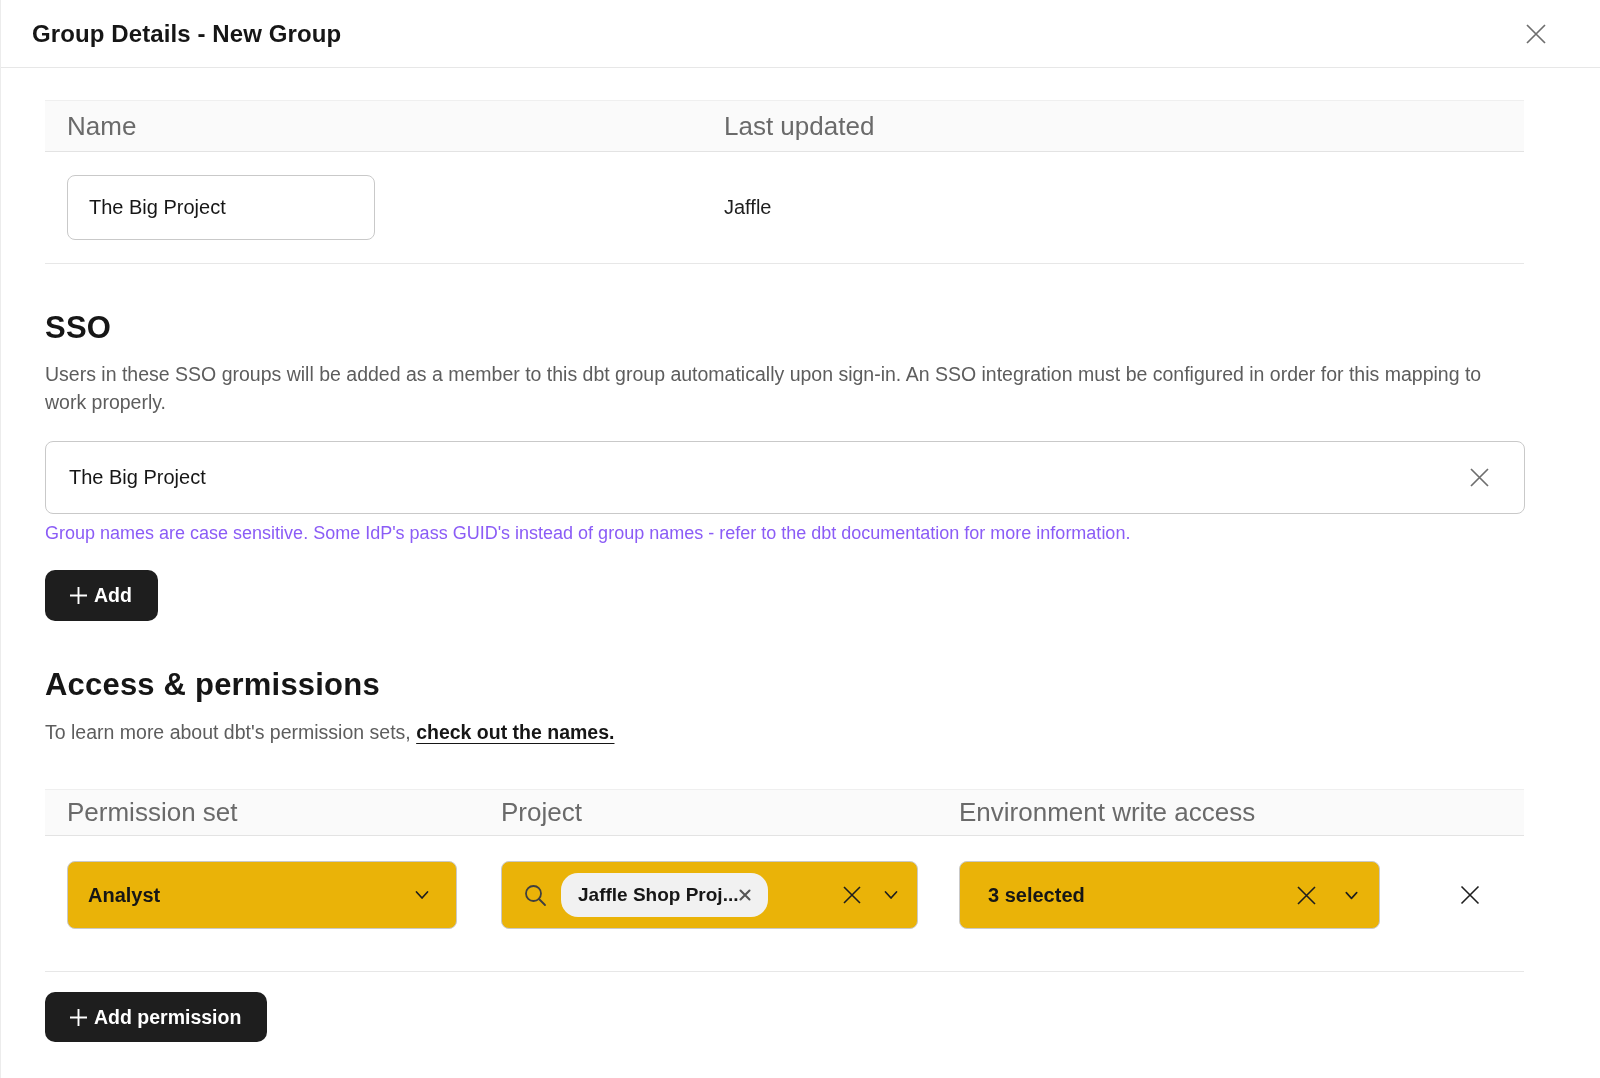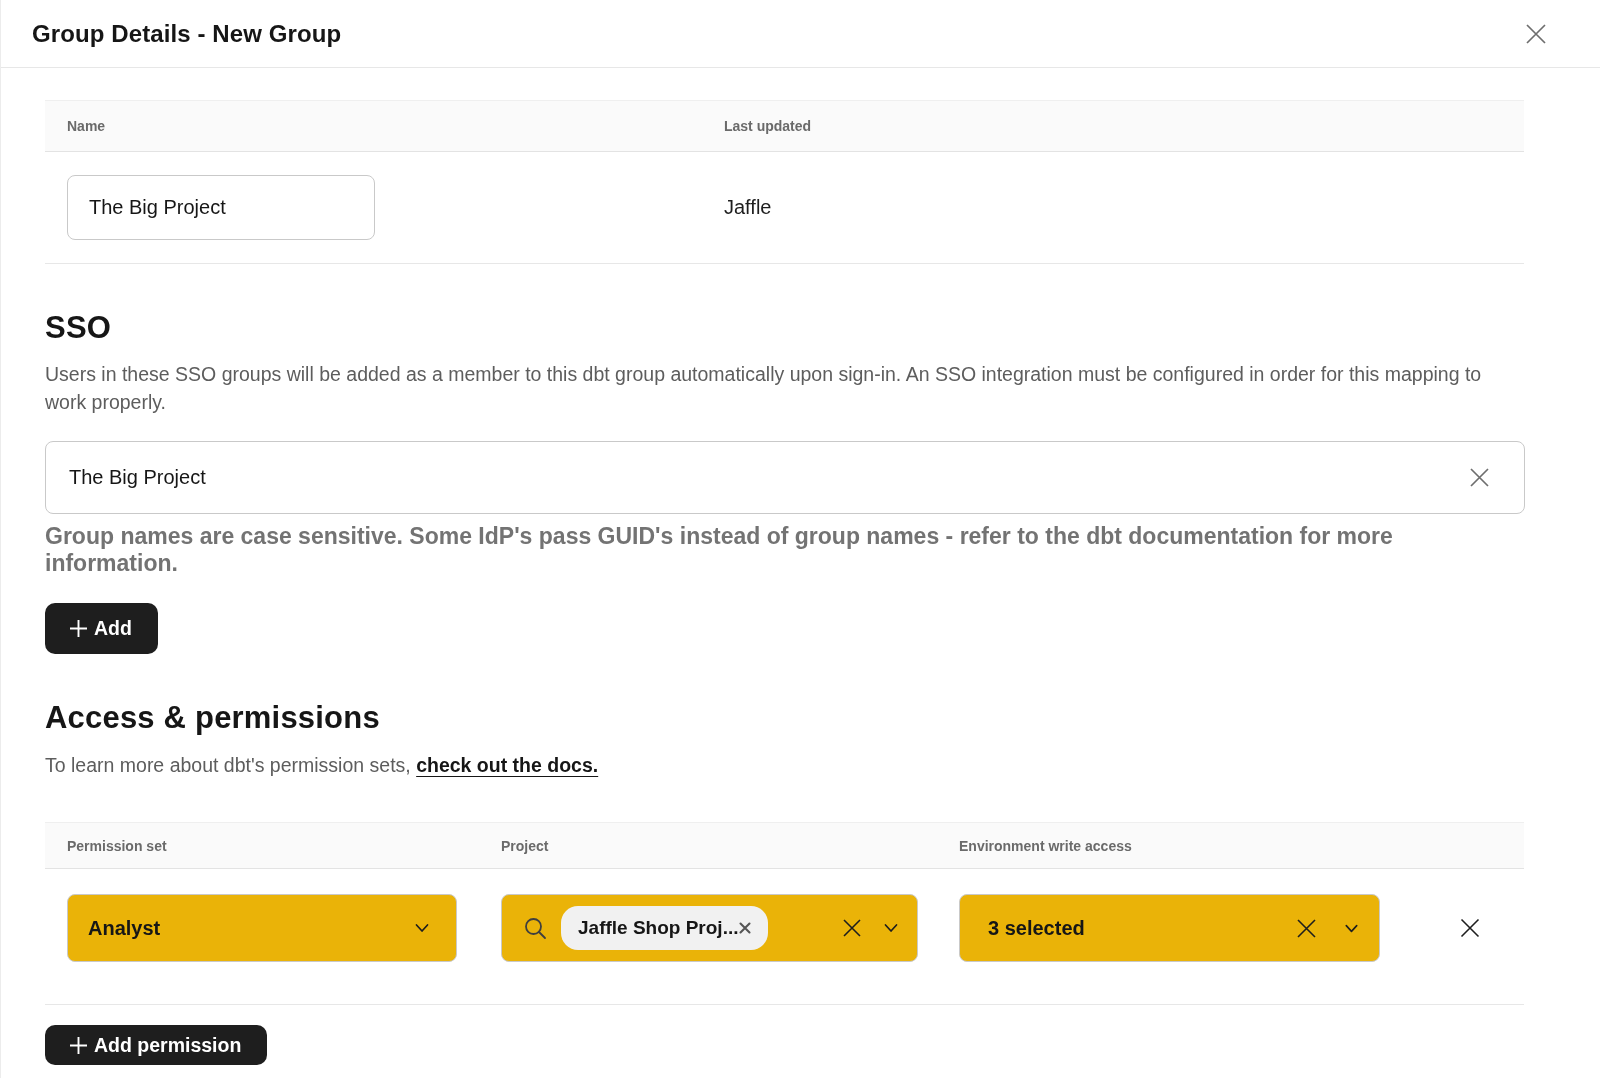--- a/index.html
+++ b/index.html
@@ -27,21 +27,21 @@
 
   
   .group-table { margin-top: 32px; }
   .gt-head {
     display: grid; grid-template-columns: 657px 1fr;
     height: 52px; align-items: center;
     background: #fafafa;
     border-top: 1px solid #efefef;
     border-bottom: 1px solid #e3e3e3;
   }
-  .th { font-size: 14px; color: #6a6a6a; padding-left: 22px; font-weight: 700; }
+  .th { font-size: 26px; color: #6a6a6a; padding-left: 22px; font-weight: 400; }
   .gt-row {
     display: grid; grid-template-columns: 657px 1fr;
     align-items: center;
     padding: 23px 0;
     border-bottom: 1px solid #e7e7e7;
   }
   .name-input {
     width: 308px; height: 65px;
     border: 1px solid #c9c9c9; border-radius: 8px;
     margin-left: 22px; padding: 0 18px 0 21px;
@@ -62,21 +62,21 @@
   
   .sso-input-wrap {
     margin-top: 25px;
     height: 73px; width: 1480px;
     border: 1px solid #c9c9c9; border-radius: 8px;
     display: flex; align-items: center;
     padding: 0 30px 0 23px;
     background: #fff;
   }
   .sso-input-text { font-size: 20px; color: #161616; flex: 1; }
-  .warning-text { margin-top: 9px; font-size: 23px; color: #737373; font-weight: bold; }
+  .warning-text { margin-top: 9px; font-size: 18px; color: #8b5cf6; }
 
   
   .dark-btn {
     margin-top: 26px;
     height: 51px;
     display: inline-flex; align-items: center; gap: 5px;
     padding: 0 26px 0 23px;
     background: #1e1e1e; color: #fff;
     border: none; border-radius: 10px;
     font-size: 19.5px; font-weight: 700; font-family: "Liberation Sans", sans-serif;
@@ -176,21 +176,21 @@
       <span>
         <svg width="21" height="21" viewBox="0 0 21 21">
           <path d="M10.5 2 V19 M2 10.5 H19" stroke="#ffffff" stroke-width="1.9" fill="none"></path>
         </svg>
       </span>
       <span>Add</span>
     </button>
 
     
     <h2 class="section-h access-h">Access &amp; permissions</h2>
-    <p class="docs-line"><span>To learn more about dbt's permission sets, </span><a class="docs-link">check out the docs.</a></p>
+    <p class="docs-line"><span>To learn more about dbt's permission sets, </span><a class="docs-link">check out the names.</a></p>
 
     <div class="perm-table">
       <div class="pt-head">
         <div class="th">Permission set</div>
         <div class="th">Project</div>
         <div class="th">Environment write access</div>
         <div class="th"></div>
       </div>
 
       <div class="pt-row">
@@ -264,21 +264,21 @@
               <svg width="28" height="28" viewBox="0 0 28 28">
                 <path d="M5.5 5.5 L22.5 22.5 M22.5 5.5 L5.5 22.5" stroke="#1e1e1e" stroke-width="1.6" fill="none"></path>
               </svg>
             </span>
           </button>
         </div>
 
       </div>
     </div>
 
-    <button class="dark-btn" style="margin-top:20px; height:40px;">
+    <button class="dark-btn" style="margin-top:20px; height:50px;">
       <span>
         <svg width="21" height="21" viewBox="0 0 21 21">
           <path d="M10.5 2 V19 M2 10.5 H19" stroke="#ffffff" stroke-width="1.9" fill="none"></path>
         </svg>
       </span>
       <span>Add permission</span>
     </button>
 
   </div>
 </div>

